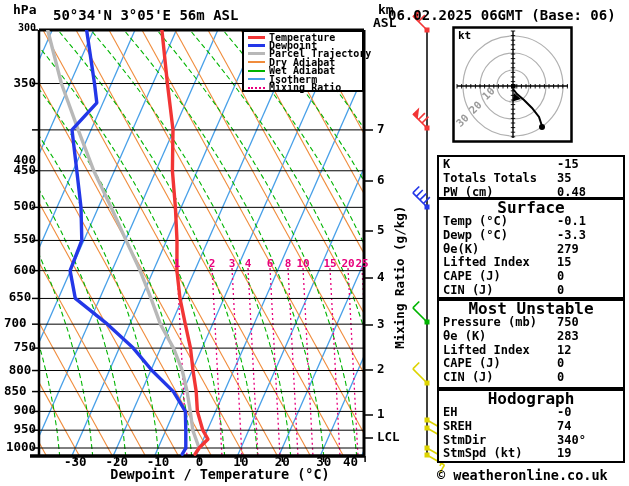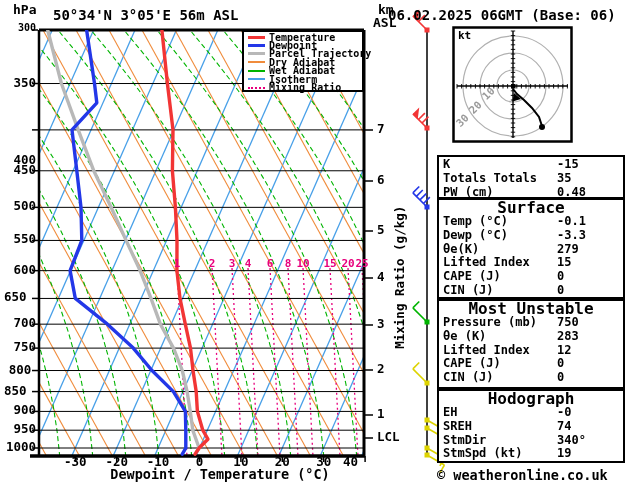--- a/index.html
+++ b/index.html
@@ -346,22 +346,22 @@
   </div>
 
   <div class="lbl" style="left:437px;top:469px;font-size:13.5px">© weatheronline.co.uk</div>
 <div class="lbl" style="left: 4px; top: 23px; width: 32px; text-align: right; font-size: 10px;">300</div>
     <div class="lbl" style="left: 4px; top: 76.5186px; width: 32px; text-align: right; font-size: 12.5px;">350</div>
     <div class="lbl" style="left: 4px; top: 122.879px; width: 32px; text-align: right; font-size: 12.5px; margin-top: 31px;">400</div>
     <div class="lbl" style="left: 4px; top: 163.771px; width: 32px; text-align: right; font-size: 12.5px;">450</div>
     <div class="lbl" style="left: 4px; top: 200.35px; width: 32px; text-align: right; font-size: 12.5px;">500</div>
     <div class="lbl" style="left: 4px; top: 233.441px; width: 32px; text-align: right; font-size: 12.5px;">550</div>
     <div class="lbl" style="left: 4px; top: 263.65px; width: 32px; text-align: right; font-size: 12.5px;">600</div>
-    <div class="lbl" style="left: 4px; top: 291.439px; width: 32px; text-align: left; font-size: 12.5px;">650</div>
-    <div class="lbl" style="left: 4px; top: 317.168px; width: 32px; text-align: right; font-size: 12.5px;">700</div>
+    <div class="lbl" style="left: 4px; top: 291.439px; width: 32px; text-align: center; font-size: 12.5px;">650</div>
+    <div class="lbl" style="left: 4px; top: 317.168px; width: 32px; text-align: left; font-size: 12.5px;">700</div>
     <div class="lbl" style="left: 4px; top: 341.121px; width: 32px; text-align: right; font-size: 12.5px;">750</div>
     <div class="lbl" style="left: 4px; top: 363.528px; width: 32px; text-align: center; font-size: 12.5px;">800</div>
     <div class="lbl" style="left: 4px; top: 384.576px; width: 32px; font-size: 12.5px;">850</div>
     <div class="lbl" style="left: 4px; top: 404.421px; width: 32px; text-align: right; font-size: 12.5px;">900</div>
     <div class="lbl" style="left: 4px; top: 423.192px; width: 32px; text-align: right; font-size: 12.5px;">950</div>
     <div class="lbl" style="left: 4px; top: 441px; width: 32px; text-align: right; font-size: 12.5px;">1000</div>
     <div class="lbl" style="left: 53.3px; top: 456px; width: 44px; text-align: center; font-size: 12.5px;">-30</div>
     <div class="lbl" style="left: 94.7px; top: 456px; width: 44px; text-align: center; font-size: 12.5px;">-20</div>
     <div class="lbl" style="left: 136.1px; top: 456px; width: 44px; text-align: center; font-size: 12.5px;">-10</div>
     <div class="lbl" style="left: 177.5px; top: 456px; width: 44px; text-align: center; font-size: 12.5px;">0</div>

